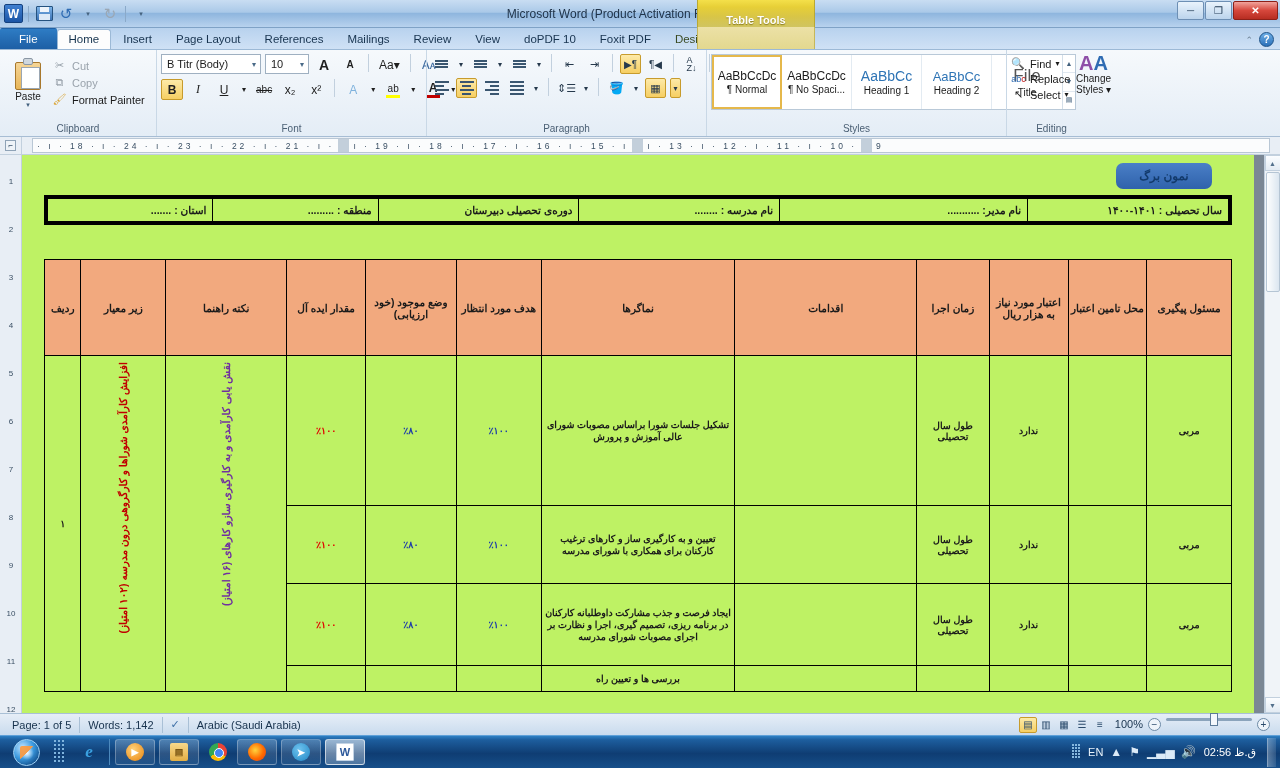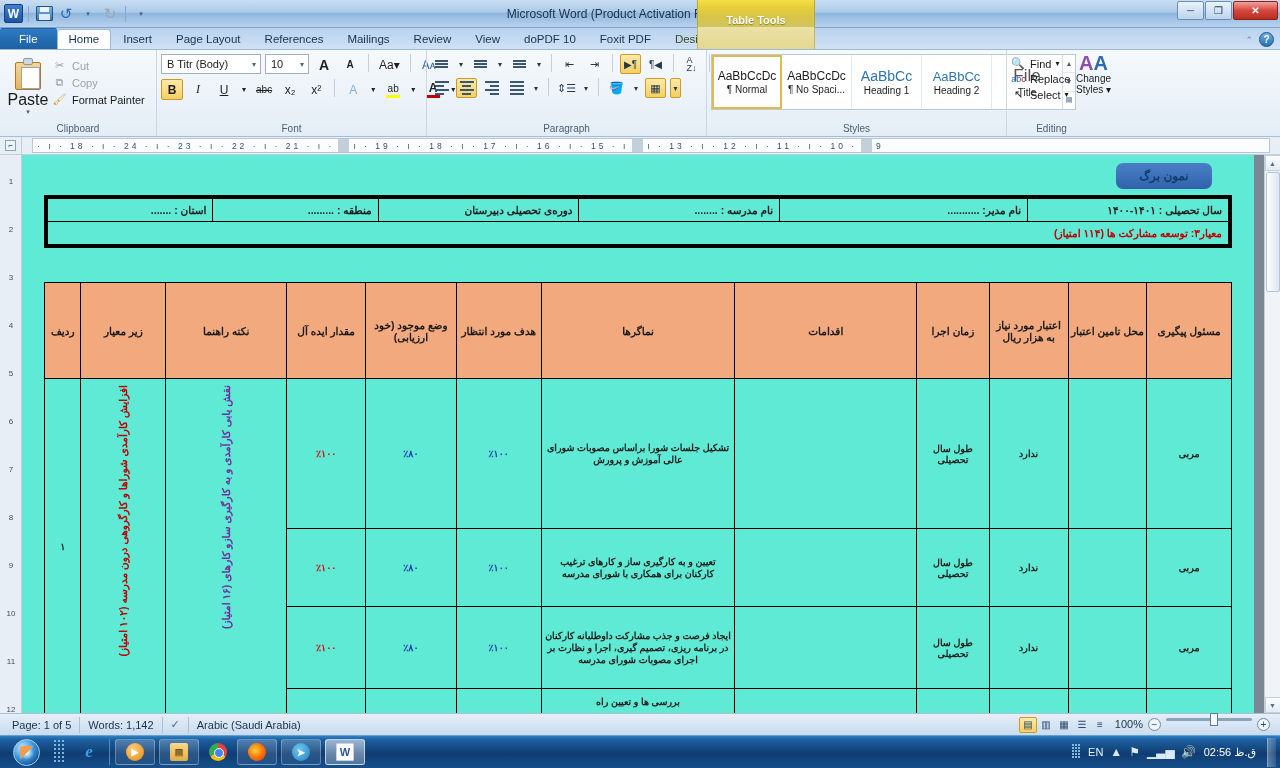--- a/index.html
+++ b/index.html
@@ -125,21 +125,21 @@
   .pasteicon .bd{
     position:absolute;left:2px;top:4px;width:26px;height:28px;
     background:linear-gradient(#f5d596,#e8b659);border:1px solid #a8782c;border-radius:2px;
   }
   .pasteicon .pg{
     position:absolute;left:8px;top:9px;width:19px;height:22px;background:#fff;border:1px solid #9aa6b2;
   }
   .pasteicon .clip{
     position:absolute;left:10px;top:0;width:10px;height:7px;background:#cfd7de;border:1px solid #8b97a4;border-radius:2px;
   }
-  .pastelabel{ font-size:16px;color:#1b1b1b;margin-top:1px; }
+  .pastelabel{ font-size:10px;color:#1b1b1b;margin-top:1px; }
   .downcaret{ font-size:7px;color:#42607d;line-height:6px; }
   .cliplist{ padding-top:5px;display:flex;flex-direction:column;gap:4px; }
   .clipitem{ display:flex;align-items:center;gap:5px;font-size:11px;color:#9aa3ac; }
   .clipitem.enabled{ color:#1b1b1b; }
   .ci{ width:15px;text-align:center;font-size:11px; }
 
   
   .fontgrp{ width:270px; }
   .row{ display:flex;gap:4px;margin-bottom:4px; }
   .combo{
@@ -219,21 +219,21 @@
   
   .docarea{
     height:calc(768px - 28px - 22px - 87px - 18px - 22px - 33px);
     display:flex;background:#7b8794;position:relative;overflow:hidden;
   }
   .vruler{ width:22px;background:#e8eef5;border-right:1px solid #c2d0de;position:relative; }
   .vruler .vnum{
     position:absolute;left:0;width:22px;text-align:center;font-size:8px;color:#3a4f64;
   }
   .page{
-    flex:1;background:#5eead4;margin:0 10px 0 0;position:relative;overflow:hidden;
+    flex:1;background:#bef264;margin:0 10px 0 0;position:relative;overflow:hidden;
   }
   .scrollbar{
     width:16px;background:#f0f4f8;border-left:1px solid #c2d0de;display:flex;
     flex-direction:column;align-items:center;
   }
   .sbbtn{ width:16px;height:16px;display:flex;align-items:center;justify-content:center;font-size:7px;color:#53708c;background:linear-gradient(#fbfdff,#e3ebf3);border:1px solid #c2d0de; }
   .sbthumb{ width:14px;height:120px;background:linear-gradient(to right,#fdfefe,#dbe6f0);border:1px solid #b5c5d4;border-radius:2px;margin:1px 0; }
   .sbtrack{ flex:1; }
 
   .docinner{ padding:8px 22px 0 22px;direction:rtl; }
@@ -665,23 +665,20 @@
             <td style="width:21%">نام مدیر: ...........</td>
             <td style="width:17%">نام مدرسه :
 ........</td>
             <td style="width:17%">دوره‌ی تحصیلی
 دبیرستان</td>
             <td style="width:14%">منطقه :
 .........</td>
             <td style="width:14%">استان :
 .......</td>
           </tr>
-          <tr class="critrow">
-            <td colspan="6">معیار۳: توسعه مشارکت ها  (۱۱۴ امتیاز)</td>
-          </tr>
         </tbody>
           </table>
       </div>
 
       <table class="main">
         <tbody>
             <tr>
           <th style="width:7%">مسئول پیگیری</th>
           <th style="width:6.5%">محل تامین اعتبار</th>
           <th style="width:6.5%">اعتبار مورد نیاز به هزار ریال</th>

